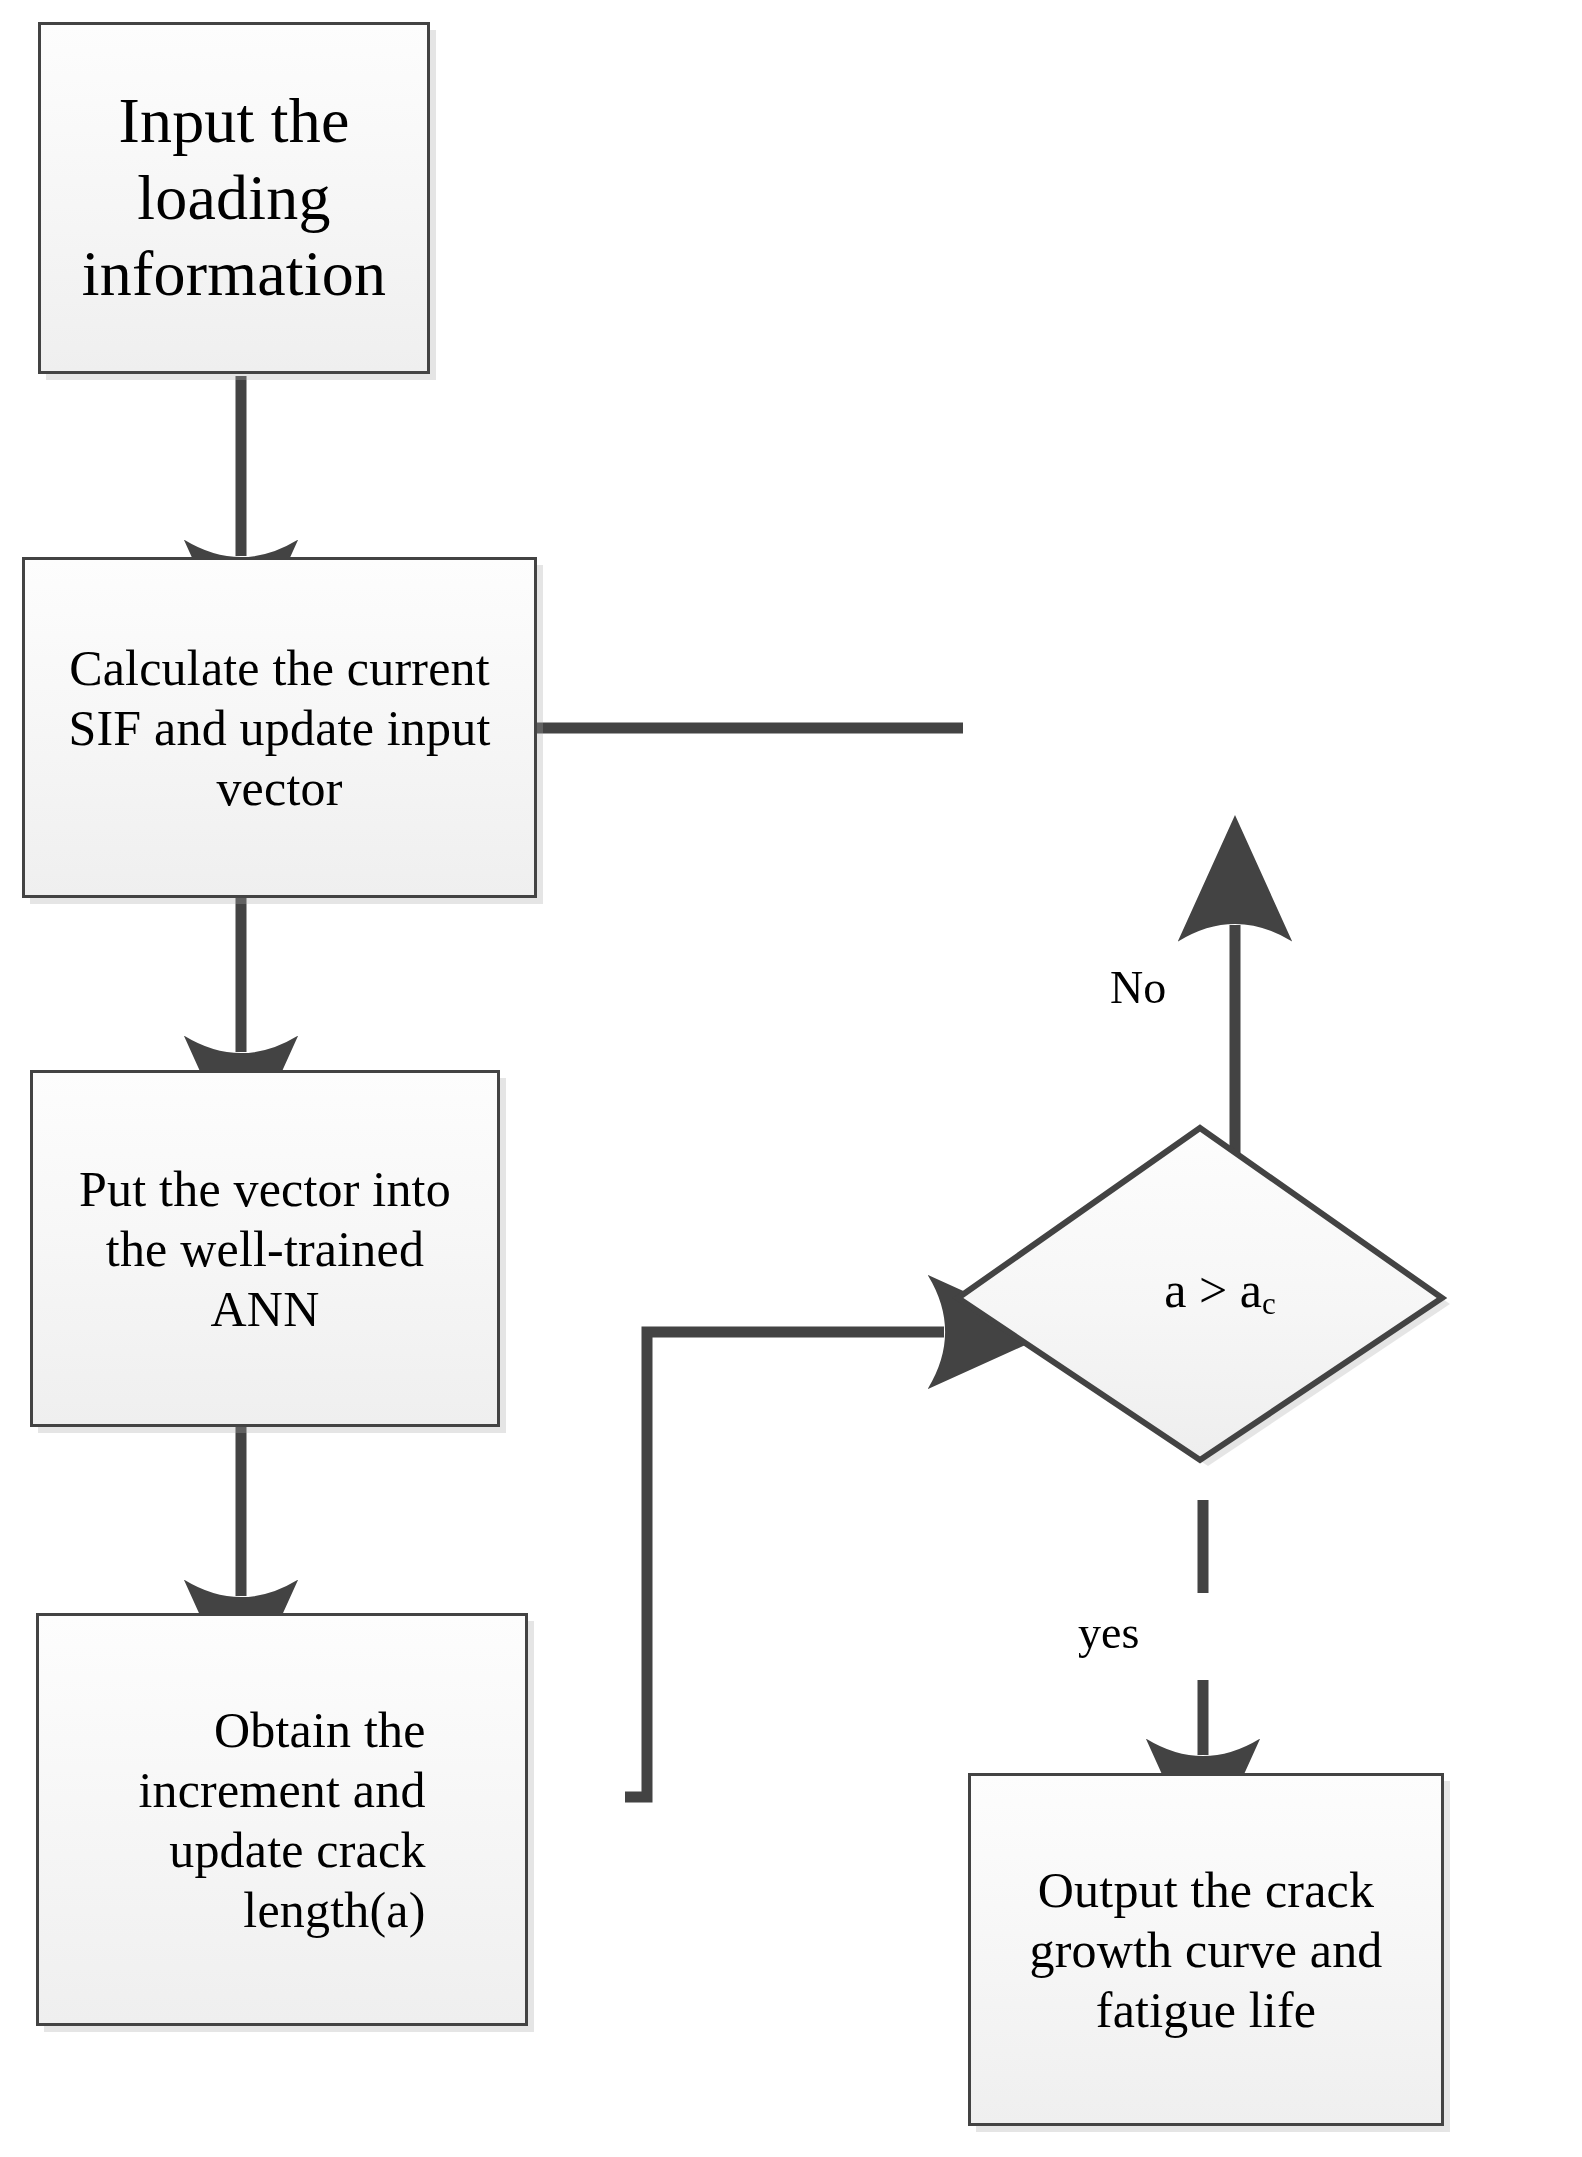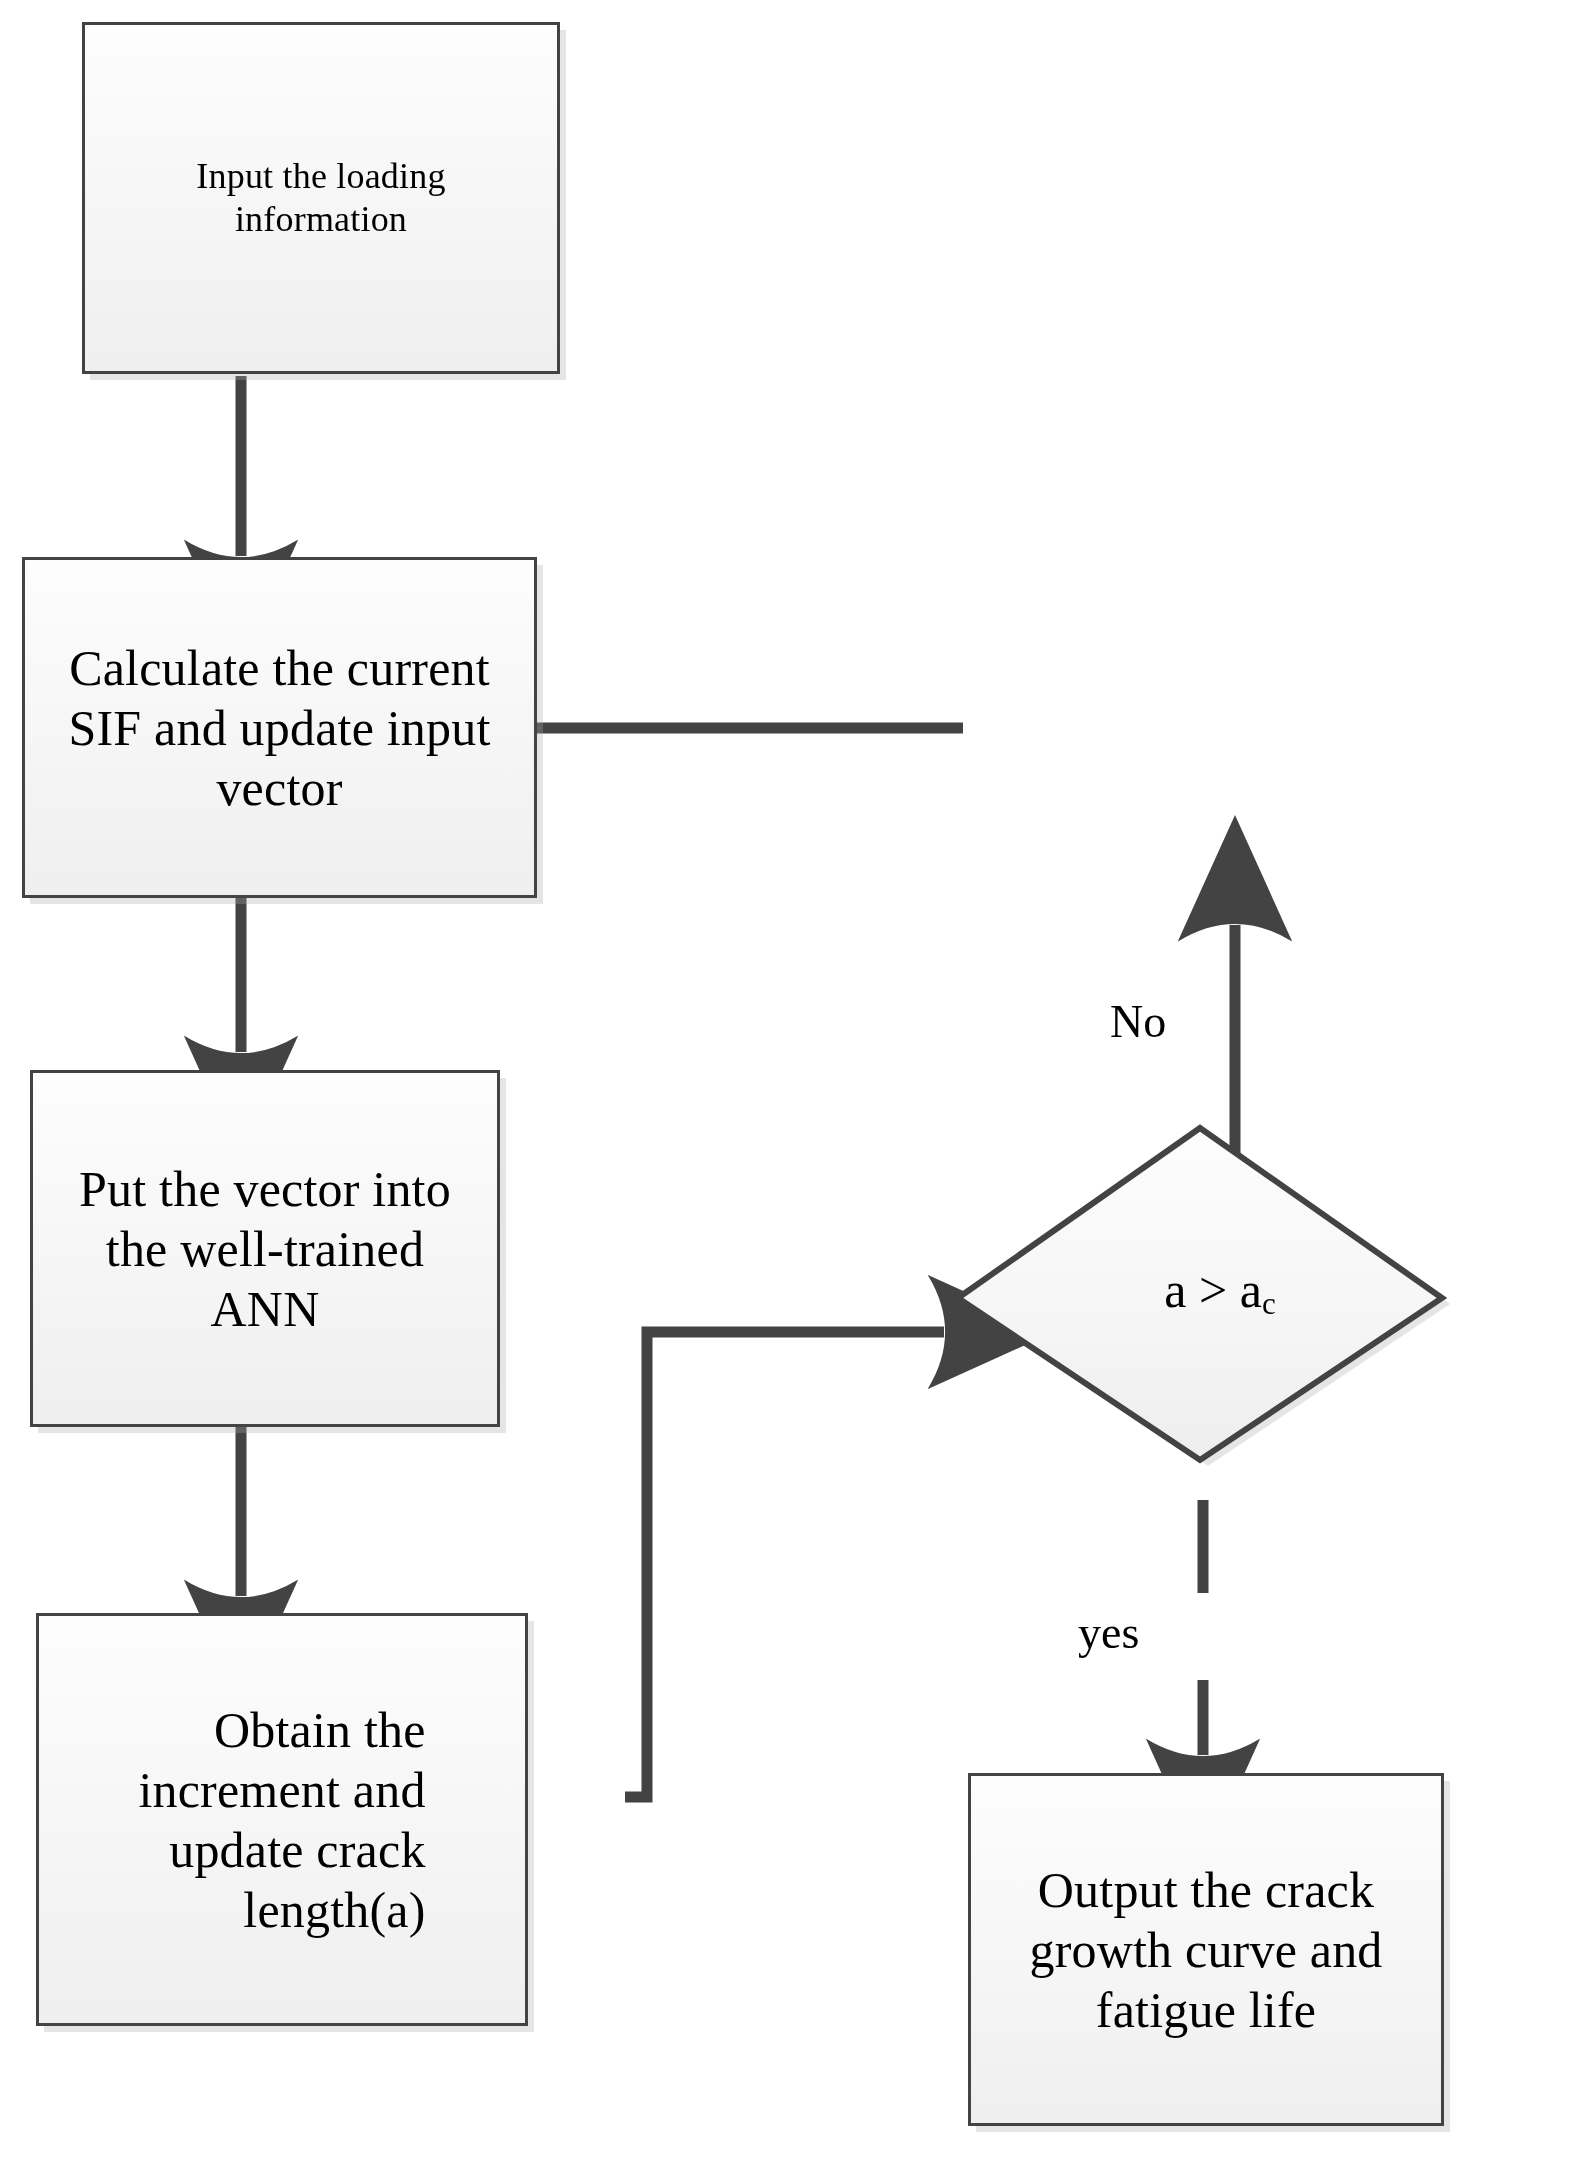--- a/index.html
+++ b/index.html
@@ -83,21 +83,21 @@
     <polyline points="625,1797 647,1797 647,1332 944,1332" fill="none" stroke="#434343" stroke-width="11" stroke-linejoin="miter" marker-end="url(#ah)"></polyline>
 
     <line x1="1235" y1="1160" x2="1235" y2="925" stroke="#434343" stroke-width="11" marker-end="url(#ah)"></line>
 
     <polyline points="963,728 640,728 640,728 480,728" fill="none" stroke="#434343" stroke-width="11" marker-end="url(#ah)"></polyline>
 
     <line x1="1203" y1="1500" x2="1203" y2="1593" stroke="#434343" stroke-width="11"></line>
     <line x1="1203" y1="1680" x2="1203" y2="1755" stroke="#434343" stroke-width="11" marker-end="url(#ah)"></line>
   </svg>
 
-  <div class="node" style="left:38px;  top:22px;   width:478px; height:352px; font-size:36px;margin-left:44px;">
+  <div class="node" style="left:38px;  top:22px;   width:392px; height:352px; font-size:64px;">
     <span class="txt">Input the loading
 information</span>
   </div>
 
   <div class="node" style="left:22px;  top:557px;  width:515px; height:341px; font-size:50px;">
     <span class="txt">Calculate the current
 SIF and update input
 vector</span>
   </div>
 
@@ -131,17 +131,17 @@
         </linearGradient>
       </defs>
       <polygon points="264,14 506,182 264,344 22,182" fill="rgba(170,170,170,0.30)" stroke="none"></polygon>
       <polygon points="256,6 498,176 256,338 14,176" fill="url(#dg)" stroke="#434343" stroke-width="6" stroke-linejoin="miter"></polygon>
     </svg>
     <div class="dlabel">
       <span class="expr"><span>a &gt; a</span><sub>c</sub></span>
     </div>
   </div>
 
-  <div class="edgelabel" style="left:1110px; top:999px;">No</div>
+  <div class="edgelabel" style="left:1110px; top:965px;">No</div>
 
   <div class="edgelabel" style="left:1078px; top:1610px;">yes</div>
 
 </div>
 
 </body></html>

